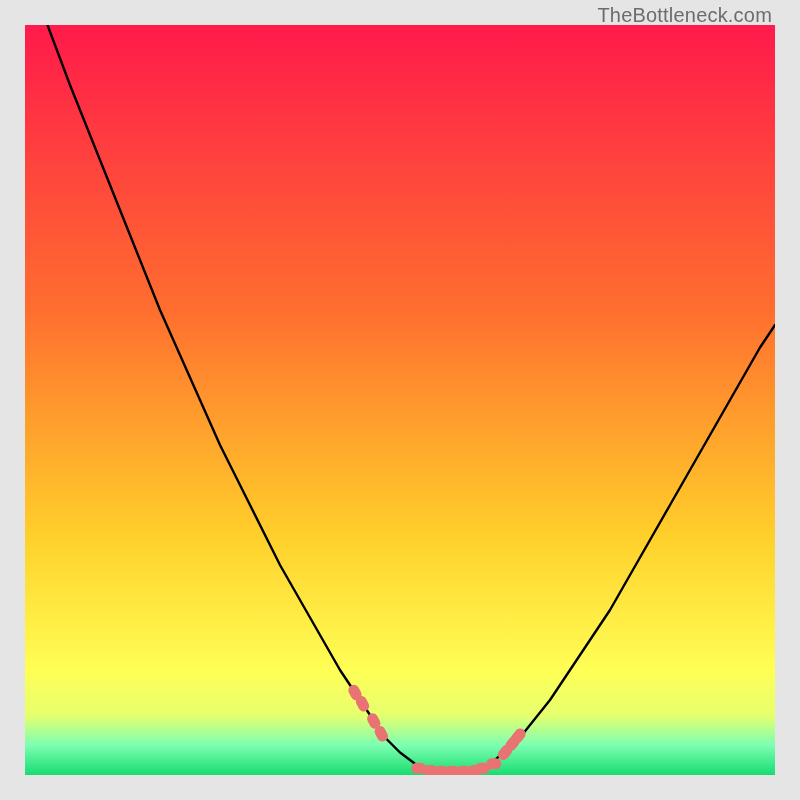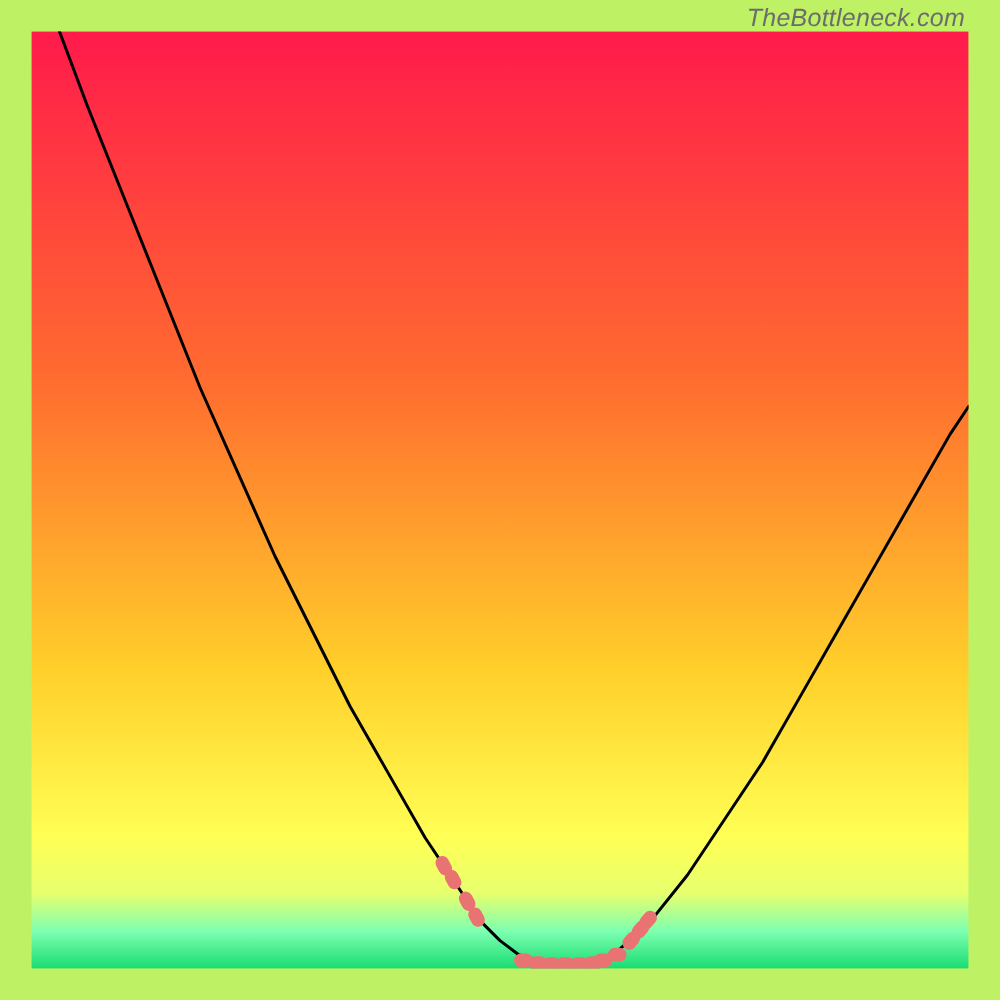--- a/index.html
+++ b/index.html
@@ -7,22 +7,21 @@
     padding: 0;
     width: 800px;
     height: 800px;
     overflow: hidden;
     background: #000;
     font-family: Arial, Helvetica, sans-serif;
   }
   .frame {
     position: absolute;
     inset: 0;
-    background: #bef264;
-    font-style: italic;
+    background: #e5e5e5;
   }
   .plot {
     position: absolute;
     left: 25px;
     top: 25px;
     width: 750px;
     height: 750px;
     overflow: hidden;
   }
   .gradient-bg {

